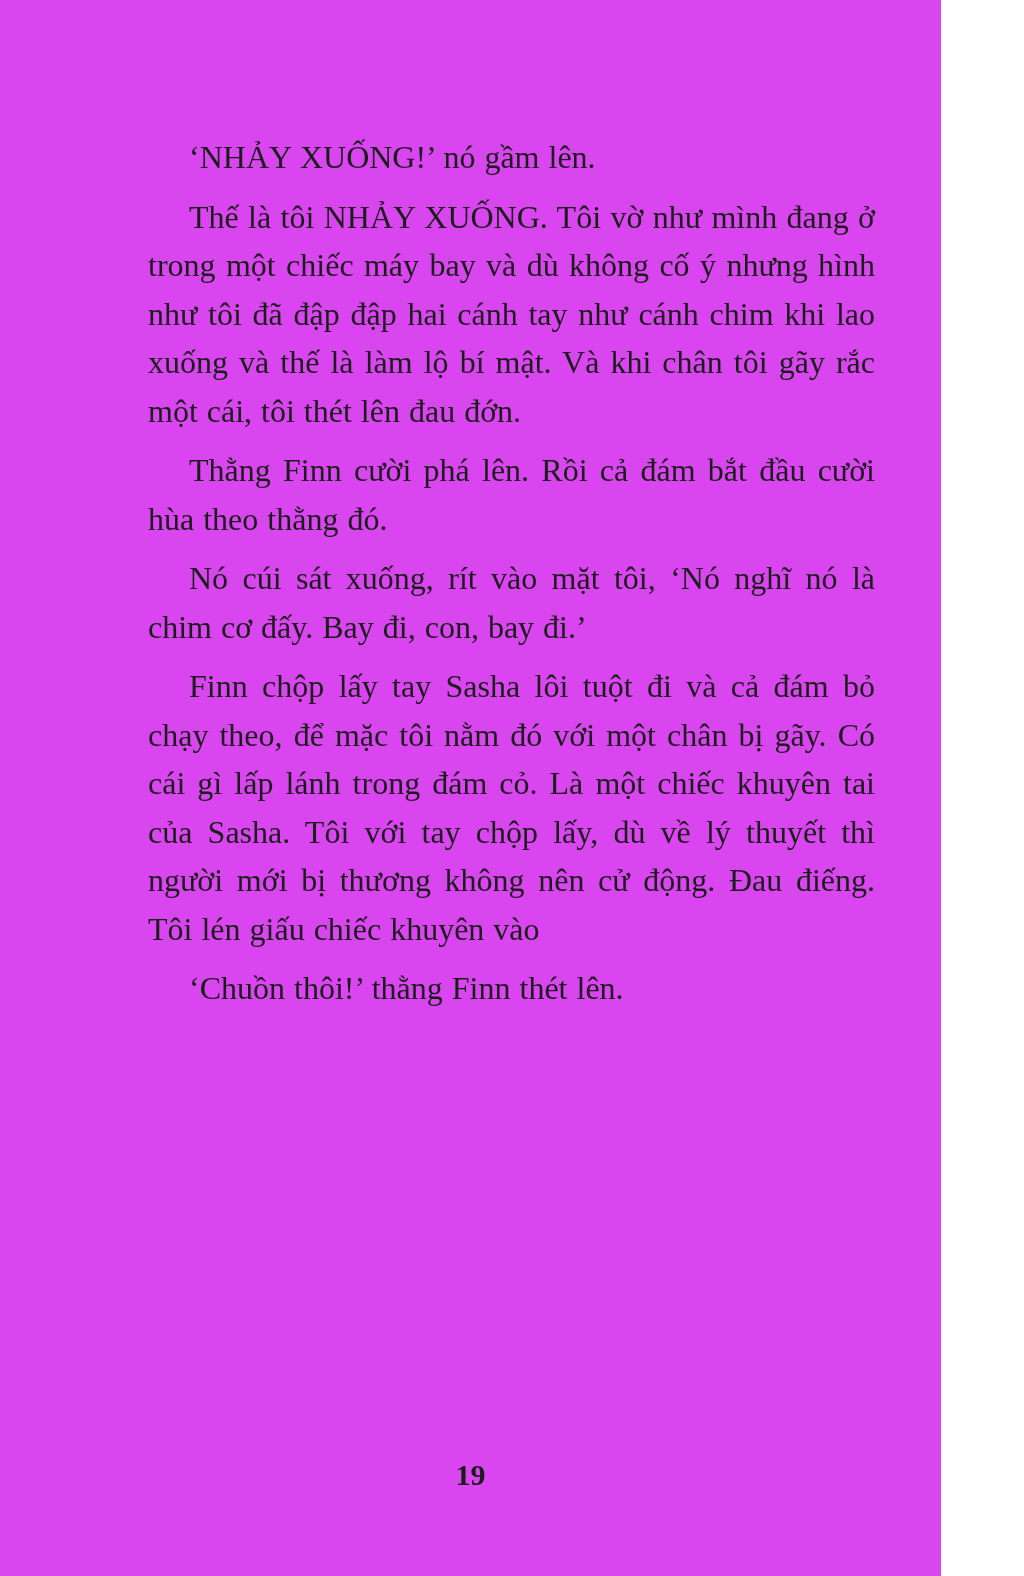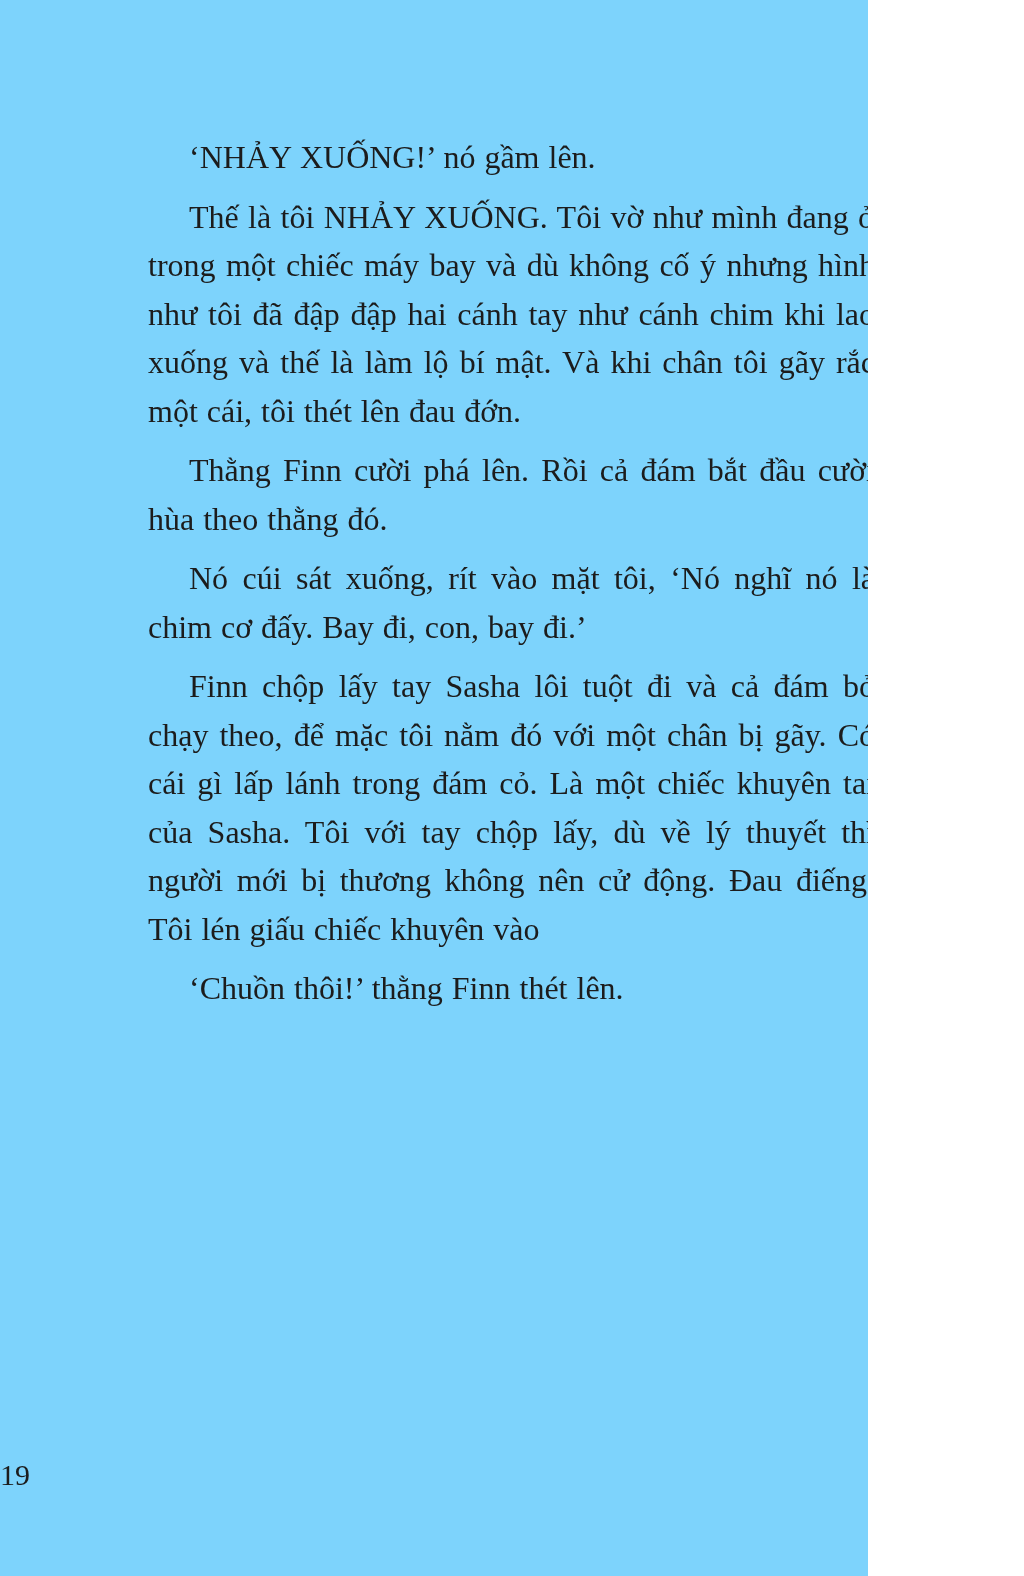--- a/index.html
+++ b/index.html
@@ -2,23 +2,23 @@
 <html><head>
 <meta charset="utf-8">
 <style>
   html, body {
     margin: 0;
     padding: 0;
     background: #ffffff;
   }
   .book-page {
     position: relative;
-    width: 868px;
+    width: 941px;
     height: 1576px;
-    background: #7dd3fc;
+    background: #d946ef;
     overflow: hidden;
     font-family: "Liberation Serif", serif;
   }
   .text-block {
     position: absolute;
     left: 148px;
     top: 133px;
     width: 727px;
     color: #1c1c1c;
   }
@@ -29,23 +29,24 @@
     text-align: justify;
     text-indent: 41px;
     letter-spacing: 0px;
     word-spacing: 1px;
   }
   .folio {
     position: absolute;
     left: 0;
     top: 1458px;
     width: 100%;
-    text-align: left;
+    text-align: center;
     font-size: 30px;
     color: #1c1c1c;
+    font-weight: bold;
   }
 </style>
 </head>
 <body>
 
 <div class="book-page">
   <div class="text-block">
     <p>‘NHẢY XUỐNG!’ nó gầm lên.</p>
     <p>Thế là tôi NHẢY XUỐNG. Tôi vờ như mình đang ở trong một chiếc máy bay và dù không cố ý nhưng hình như tôi đã đập đập hai cánh tay như cánh chim khi lao xuống và thế là làm lộ bí mật. Và khi chân tôi gãy rắc một cái, tôi thét lên đau đớn.</p>
     <p>Thằng Finn cười phá lên. Rồi cả đám bắt đầu cười hùa theo thằng đó.</p>

